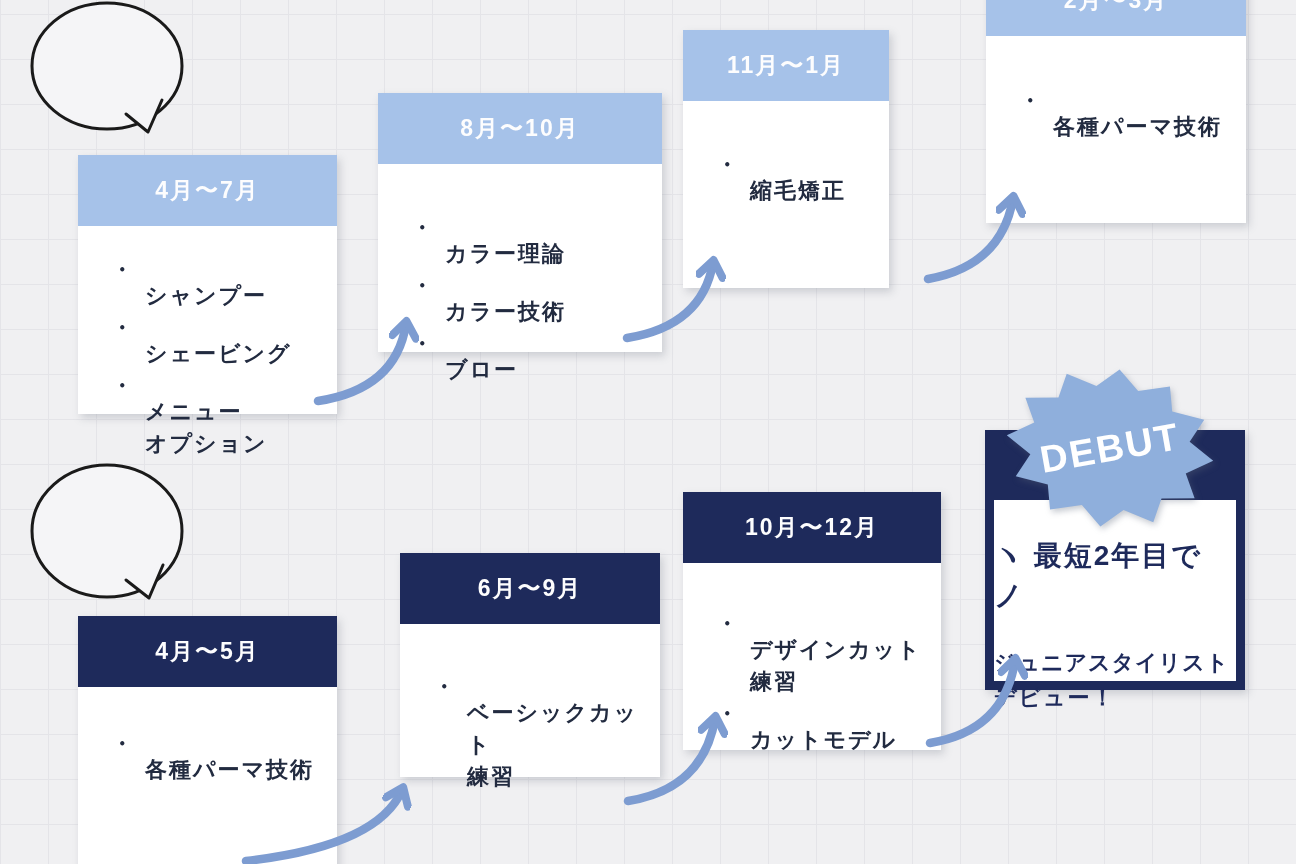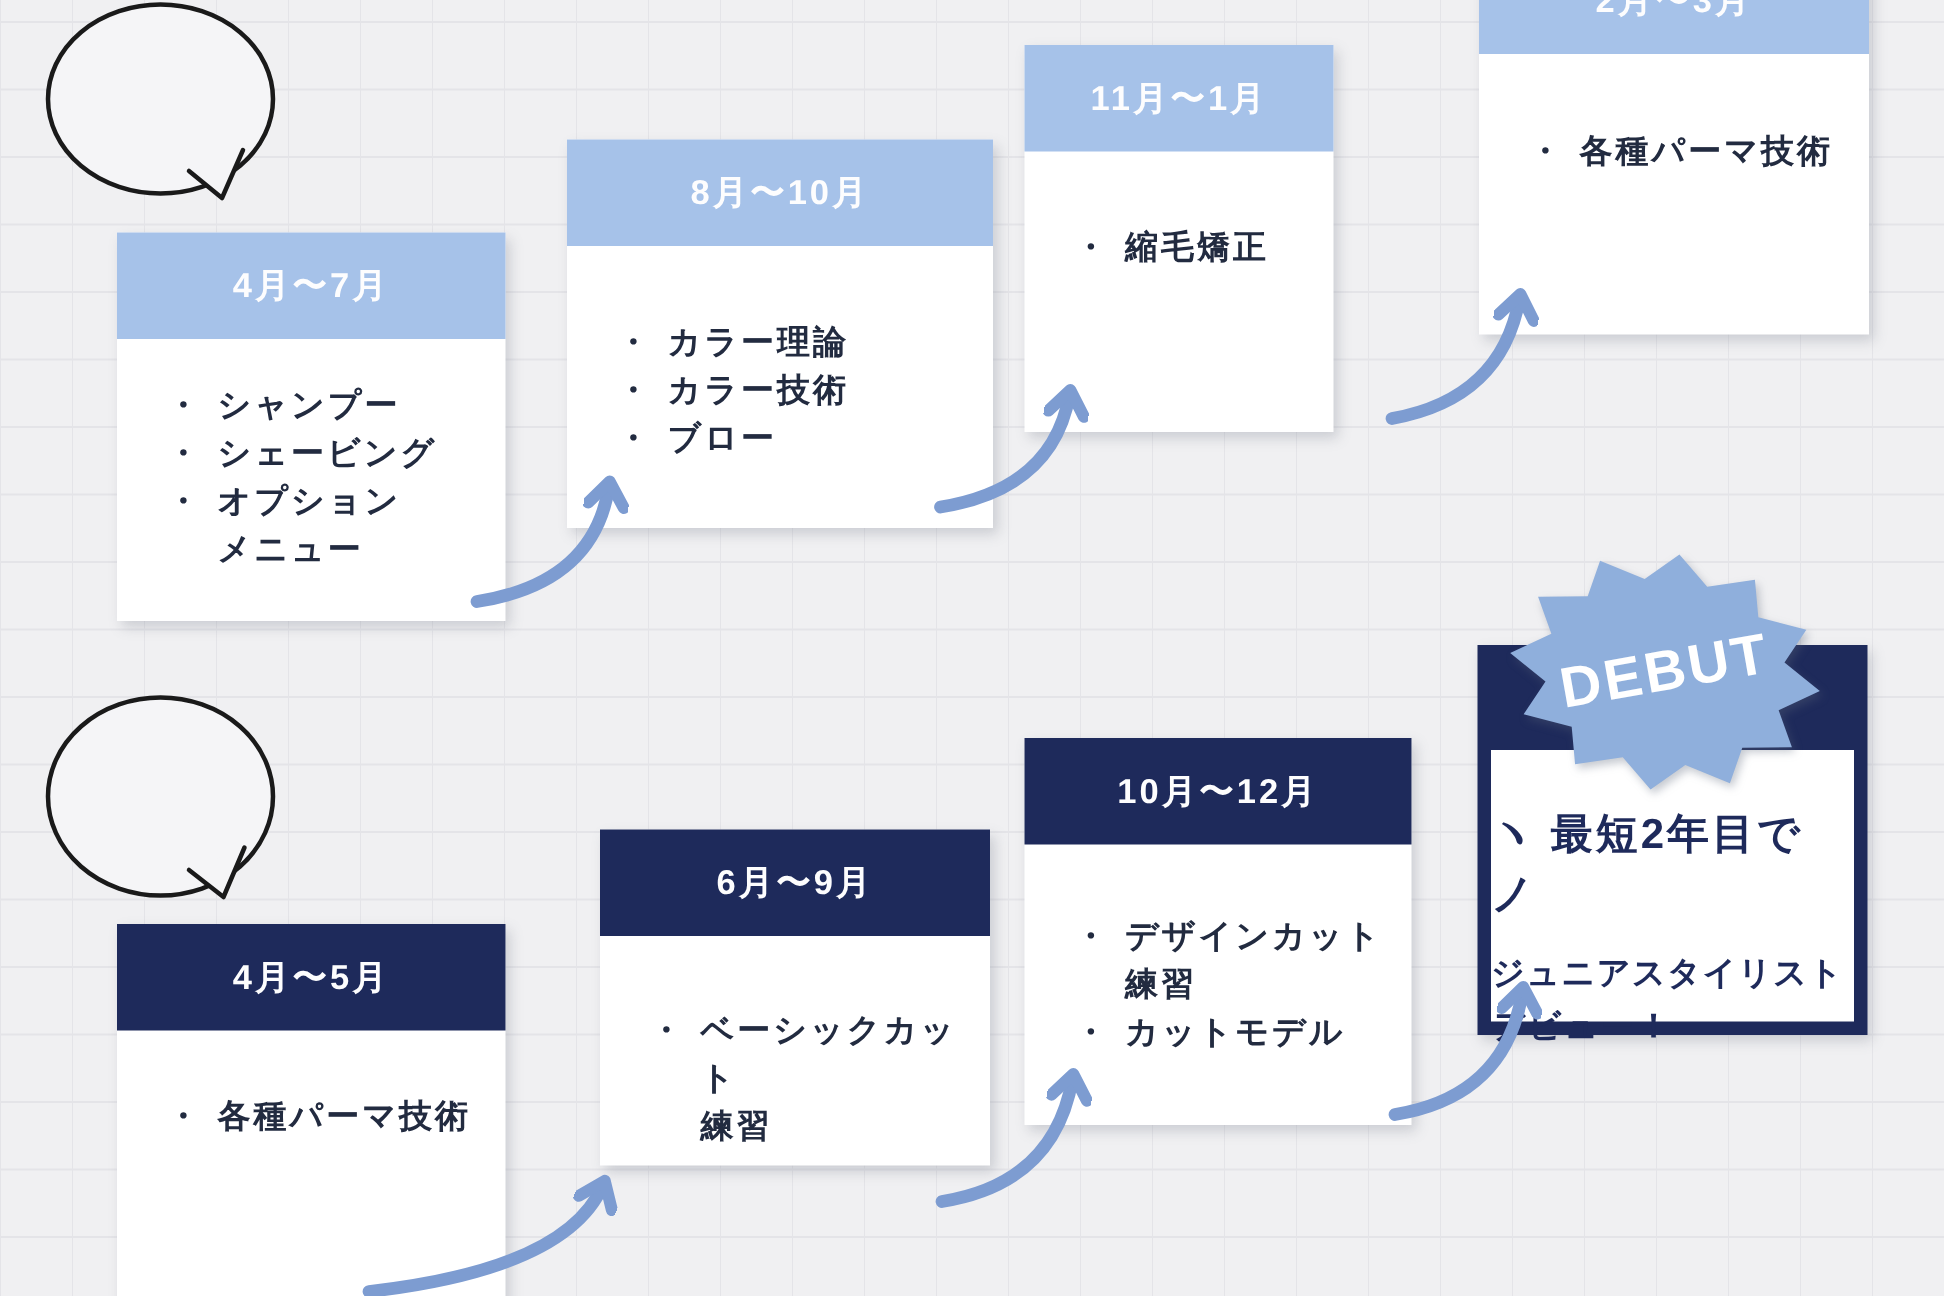--- a/index.html
+++ b/index.html
@@ -25,35 +25,35 @@
   .card-head{
     height:71px; display:flex; align-items:center; justify-content:center;
     font-size:23px; font-weight:bold; letter-spacing:2px; color:var(--header-text);
   }
   .card.light .card-head{background:var(--light-blue);}
   .card.dark  .card-head{background:var(--navy);}
   .card-body{padding:var(--pt,46px) 14px 10px 33px; color:var(--text-dark);}
   .item{display:flex; align-items:flex-start; font-size:22px; font-weight:bold;
         letter-spacing:2px; line-height:32px;}
   .bullet{flex:0 0 34px;}
-  .lines{flex:1;}
+  .lines{flex:1;margin-top:26px;}
   
   .bubble-label{
     position:absolute; width:150px; height:76px; z-index:12;
     display:flex; align-items:center; justify-content:center;
     font-size:36px; font-weight:bold; letter-spacing:1px; color:var(--text-dark);
   }
   
   .debut{background:var(--navy);}
   .debut-inner{
     position:absolute; left:9px; right:9px; top:70px; bottom:9px;
     background:var(--card-white); z-index:1; color:var(--navy);
   }
   .debut-headline{margin-top:36px; font-size:28px; font-weight:bold; letter-spacing:2px; line-height:40px;}
-  .debut-line1{margin-top:18px; font-size:22px; font-weight:bold; letter-spacing:1px; line-height:30px;}
+  .debut-line1{margin-top:32px; font-size:22px; font-weight:bold; letter-spacing:1px; line-height:30px;}
   .debut-line2{margin-top:5px; font-size:22px; font-weight:bold; letter-spacing:2px; line-height:30px;}
   .burst{
     position:absolute; left:10px; top:-70px; width:230px; height:176px; z-index:3;
     filter:drop-shadow(2px 3px 3px rgba(90,100,120,.35)); overflow:visible;
   }
   .burst polygon{fill:var(--burst-blue);}
   .debut-badge-text{
     position:absolute; left:10px; top:-70px; width:230px; height:176px; z-index:4;
     display:flex; align-items:center; justify-content:center;
     transform:rotate(-10deg); color:#ffffff; font-size:38px; font-weight:bold; letter-spacing:2px;
@@ -82,22 +82,22 @@
       </div>
       <div class="item">
         <span class="bullet">・</span>
         <div class="lines">
             <div>シェービング</div>
           </div>
       </div>
       <div class="item">
         <span class="bullet">・</span>
         <div class="lines">
+          <div>メニュー</div>
           <div>オプション</div>
-          <div>メニュー</div>
         </div>
       </div>
     </div>
   </div>
 
   <div class="card light" style="left:378px;top:93px;width:284px;height:259px;--pt:48px">
     <div class="card-head">8月〜10月</div>
     <div class="card-body">
       <div class="item">
         <span class="bullet">・</span>

